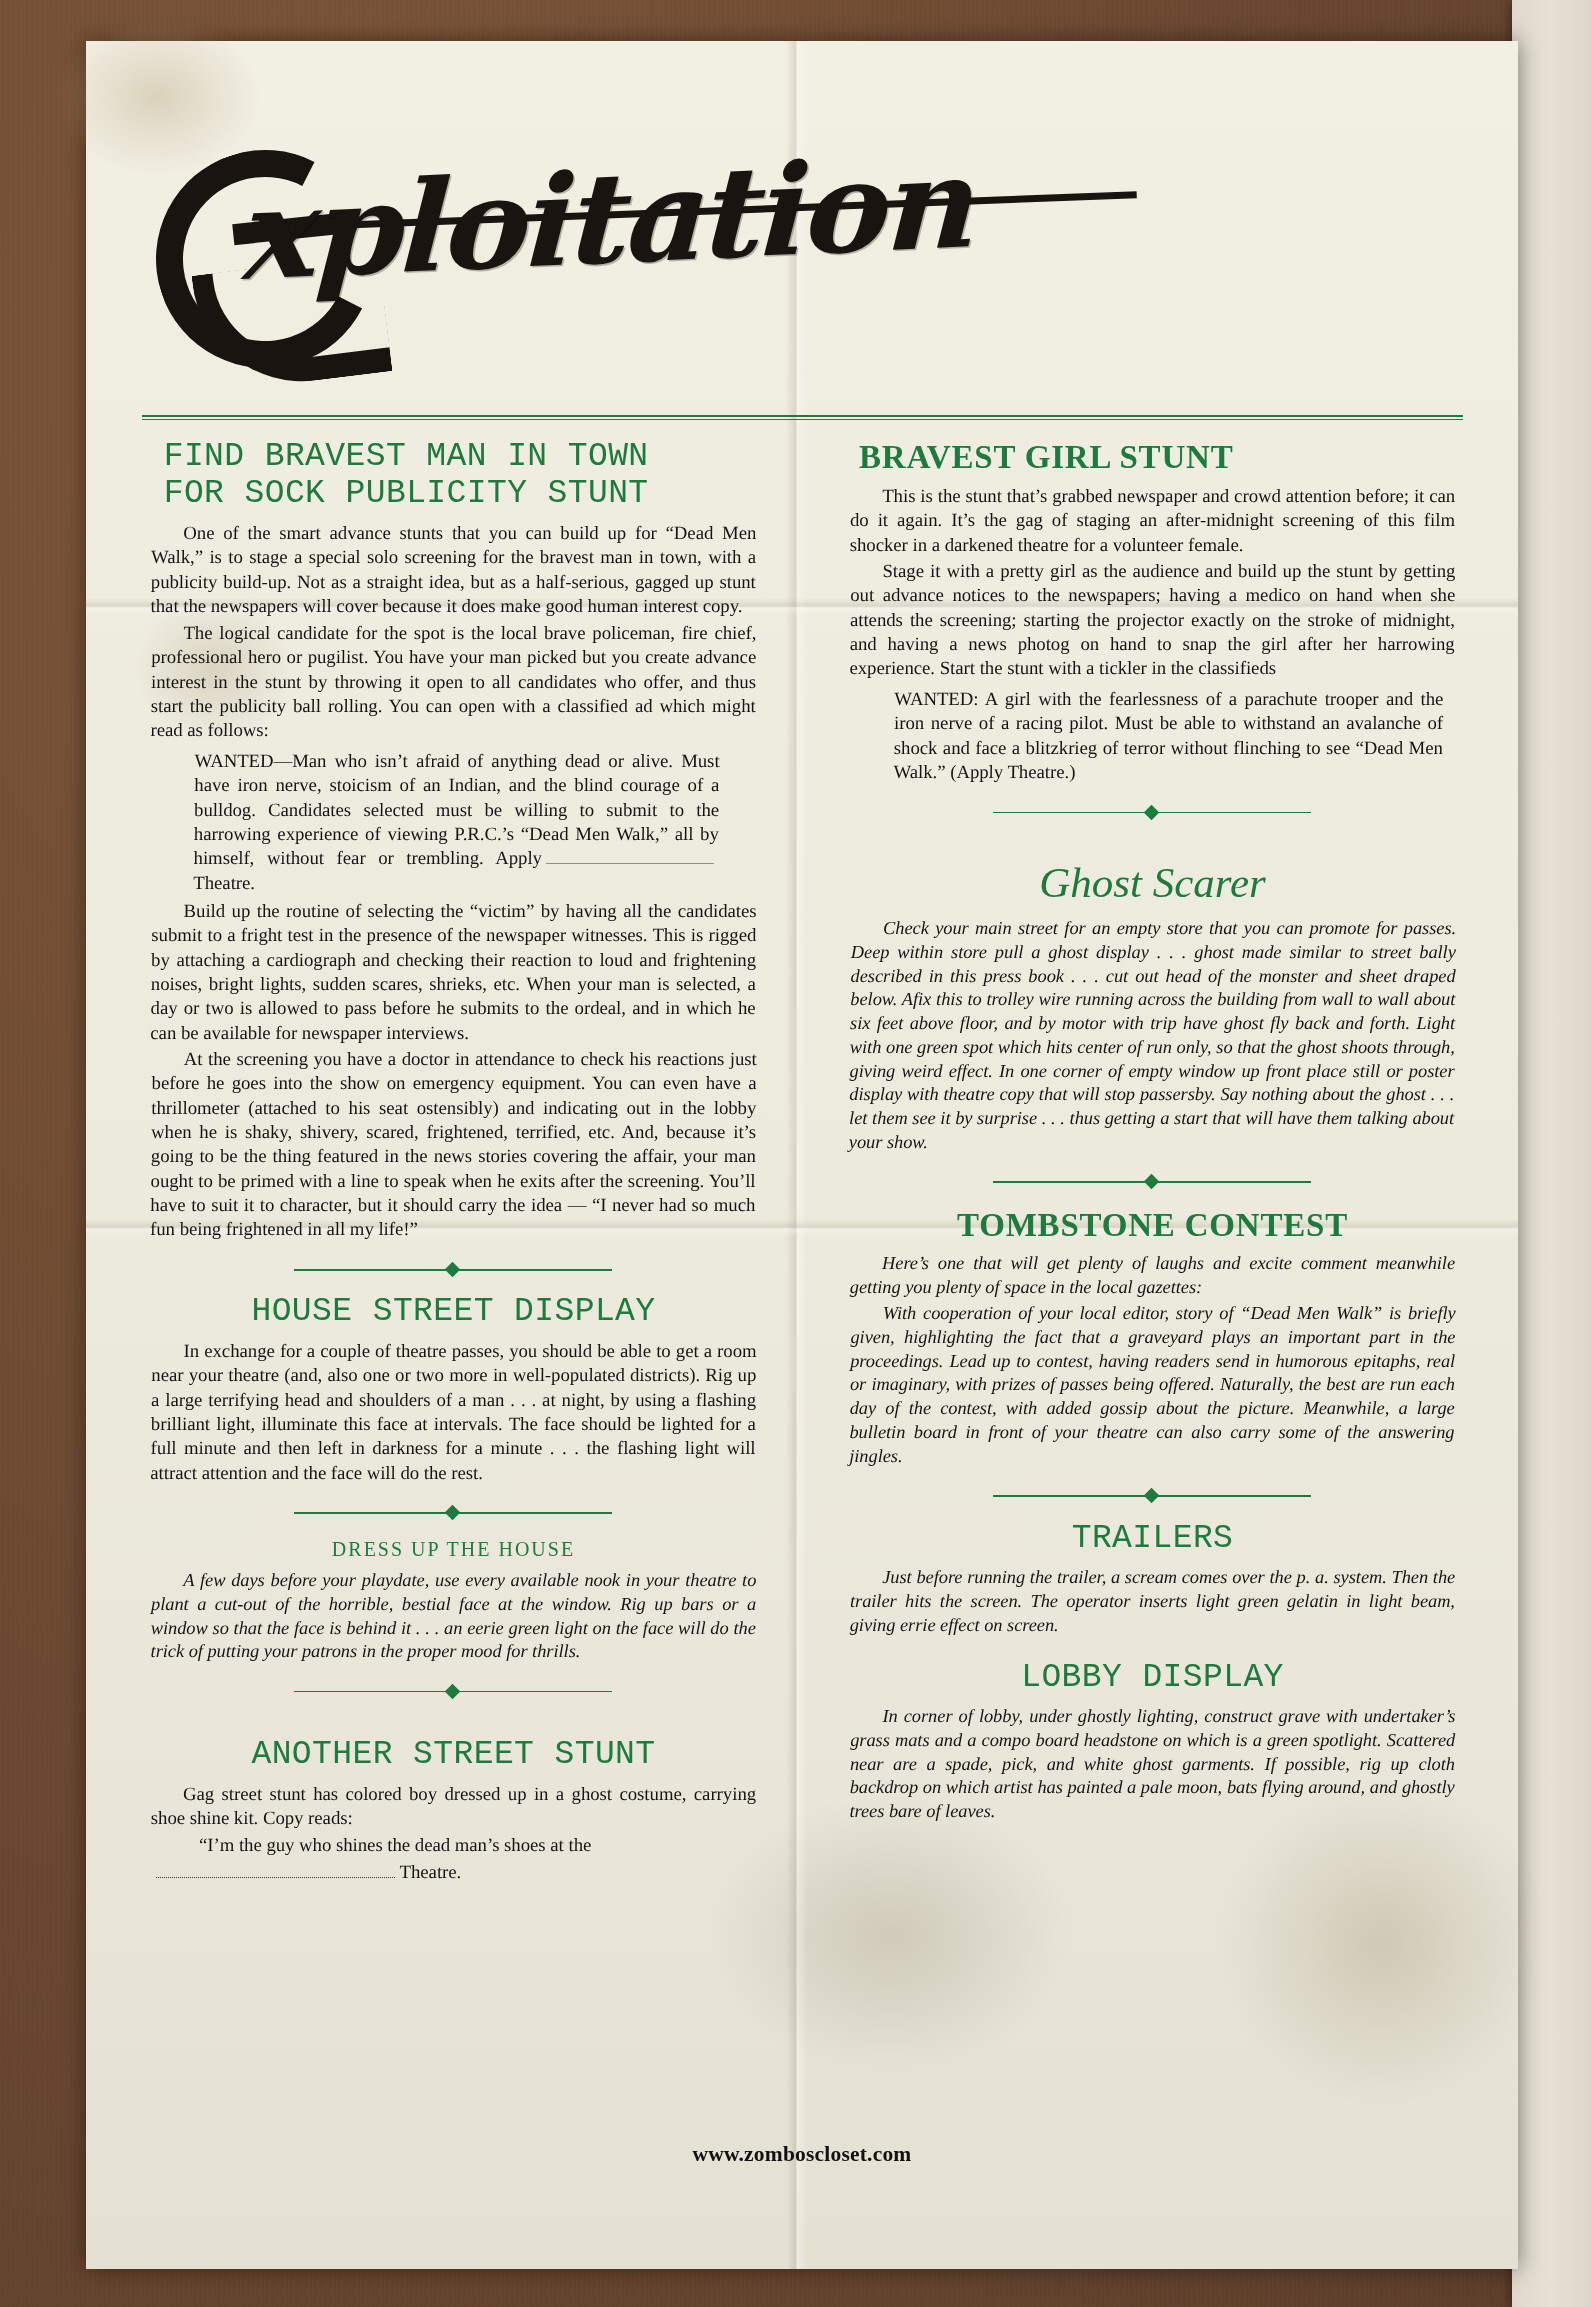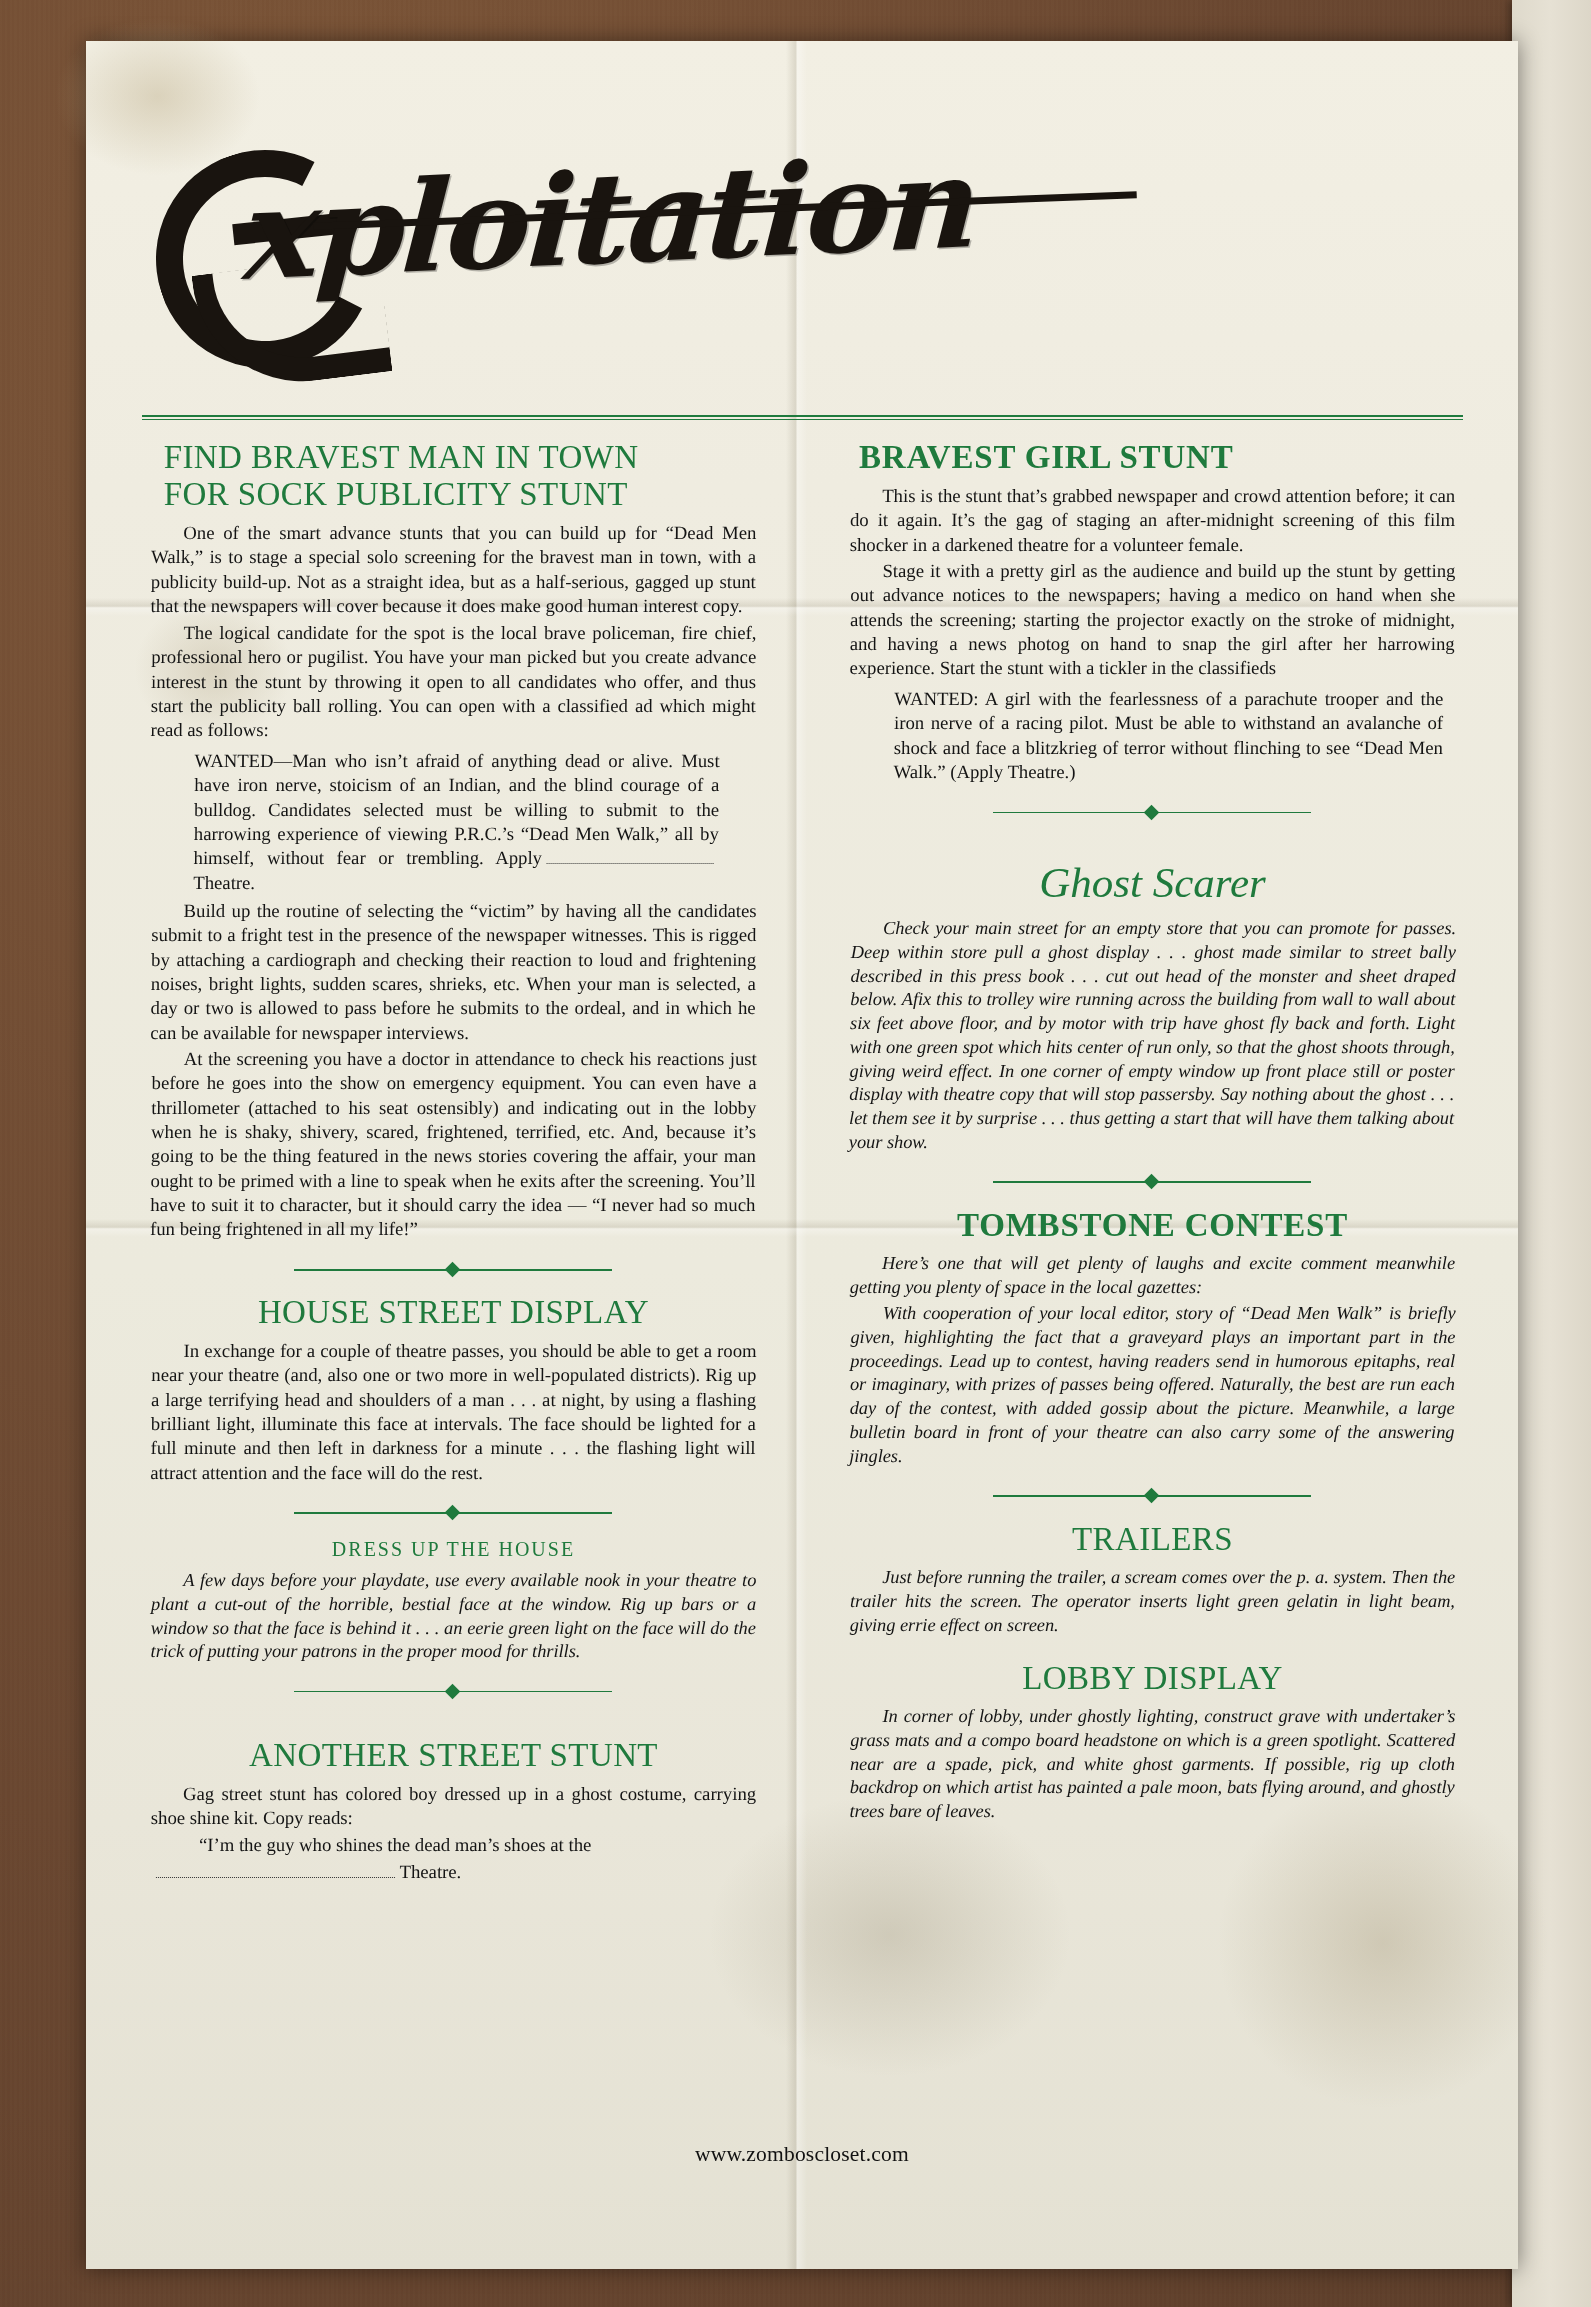--- a/index.html
+++ b/index.html
@@ -154,21 +154,21 @@
   
   .col {
     position: absolute;
     top: 398px;
     width: 605px;
   }
   #col-left  { left: 65px; }
   #col-right { left: 764px; }
 
   .h-sans {
-    font-family: Liberation Serif, serif;
+    font-family: Liberation Mono, monospace;
     color: #1f7a3d;
     font-weight: normal;
     font-size: 33px;
     line-height: 1.12;
     margin: 0 0 8px 0;
     text-align: center;
     letter-spacing: 0.4px;
   }
   .h-sans.left-head { text-align: left; margin-left: 12.7px; }
   .h-serif {
@@ -258,21 +258,21 @@
   .spacer { height: 21px; }
 
   
   #footer {
     position: absolute;
     left: 0;
     top: 2101px;
     width: 1432px;
     text-align: center;
     font-family: "Liberation Serif", serif;
-    font-weight: normal;
+    font-weight: bold;
     font-size: 21.5px;
     color: #111;
     letter-spacing: 0.2px;
   }
 </style>
 </head>
 <body>
 
 <div id="backdrop"></div>
 

